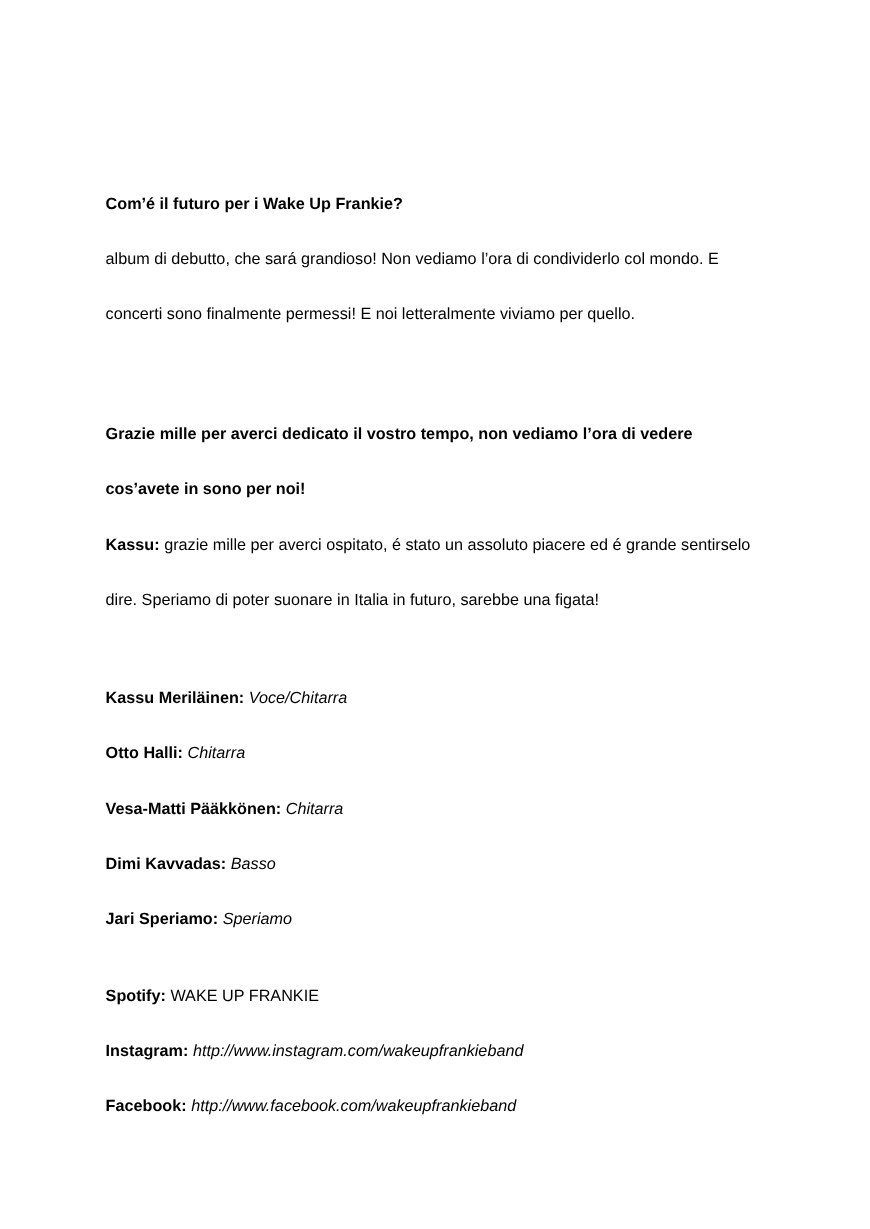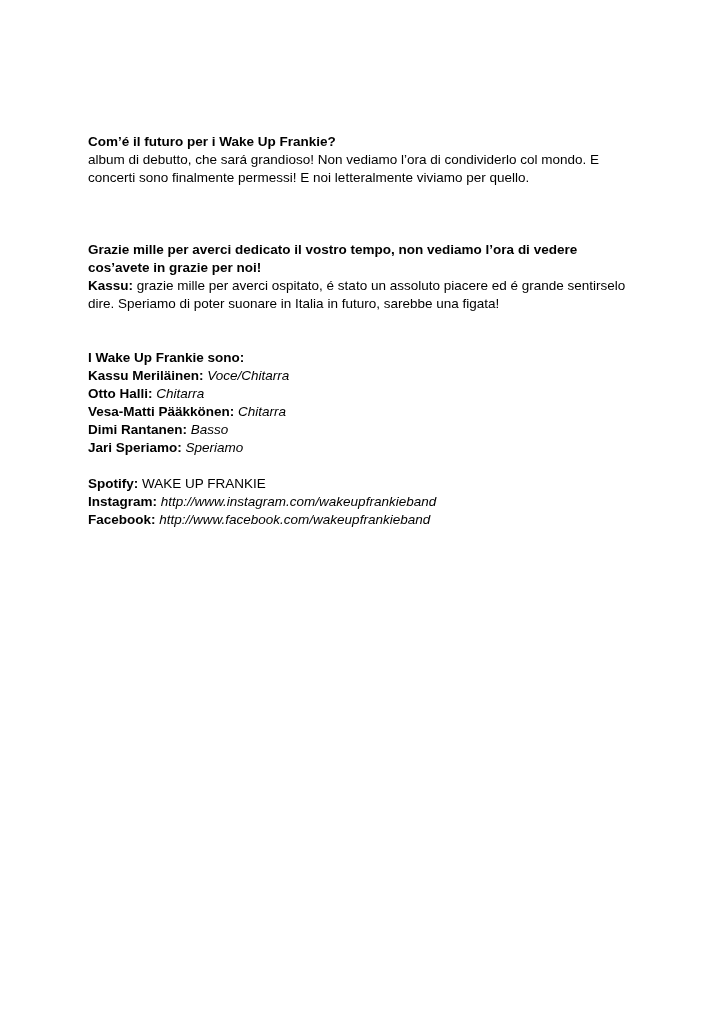--- a/index.html
+++ b/index.html
@@ -20,21 +20,21 @@
     width: 725px;
     height: 1024px;
     background: #ffffff;
   }
   .content {
     position: absolute;
     left: 88px;
     top: 133px;
     width: 552px;
   }
-  .line { white-space: nowrap; }
+  .line { white-space: nowrap; margin-top: 28px; }
   .bold { font-weight: bold; }
   .italic { font-style: italic; }
   .gap-3 { height: 54px; }  
   .gap-2 { height: 36px; }  
   .gap-1 { height: 18px; }  
   strong { font-weight: bold; }
   em { font-style: italic; }
 </style>
 </head>
 <body>
@@ -47,35 +47,34 @@
       <div>
         <div class="line">album di debutto, che sará grandioso! Non vediamo l’ora di condividerlo col mondo. E</div>
         <div class="line">concerti sono finalmente permessi! E noi letteralmente viviamo per quello.</div>
       </div>
     </div>
 
     <div class="gap-3"></div>
 
     <div>
       <div class="line bold">Grazie mille per averci dedicato il vostro tempo, non vediamo l’ora di vedere</div>
-      <div class="line bold">cos’avete in grazie per noi!</div>
+      <div class="line bold">cos’avete in sono per noi!</div>
       <div>
         <div class="line"><strong>Kassu:</strong> <span>grazie mille per averci ospitato, é stato un assoluto piacere ed é grande sentirselo</span></div>
         <div class="line">dire. Speriamo di poter suonare in Italia in futuro, sarebbe una figata!</div>
       </div>
     </div>
 
     <div class="gap-2"></div>
 
     <div>
-      <div class="line bold">I Wake Up Frankie sono:</div>
       <div class="line"><strong>Kassu Meriläinen:</strong> <em>Voce/Chitarra</em></div>
       <div class="line"><strong>Otto Halli:</strong> <em>Chitarra</em></div>
       <div class="line"><strong>Vesa-Matti Pääkkönen:</strong> <em>Chitarra</em></div>
-      <div class="line"><strong>Dimi Rantanen:</strong> <em>Basso</em></div>
+      <div class="line"><strong>Dimi Kavvadas:</strong> <em>Basso</em></div>
       <div class="line"><strong>Jari Speriamo:</strong> <em>Speriamo</em></div>
     </div>
 
     <div class="gap-1"></div>
 
     <div>
       <div class="line"><strong>Spotify:</strong> <span>WAKE UP FRANKIE</span></div>
       <div class="line"><strong>Instagram:</strong> <em>http://www.instagram.com/wakeupfrankieband</em></div>
       <div class="line"><strong>Facebook:</strong> <em>http://www.facebook.com/wakeupfrankieband</em></div>
     </div>

